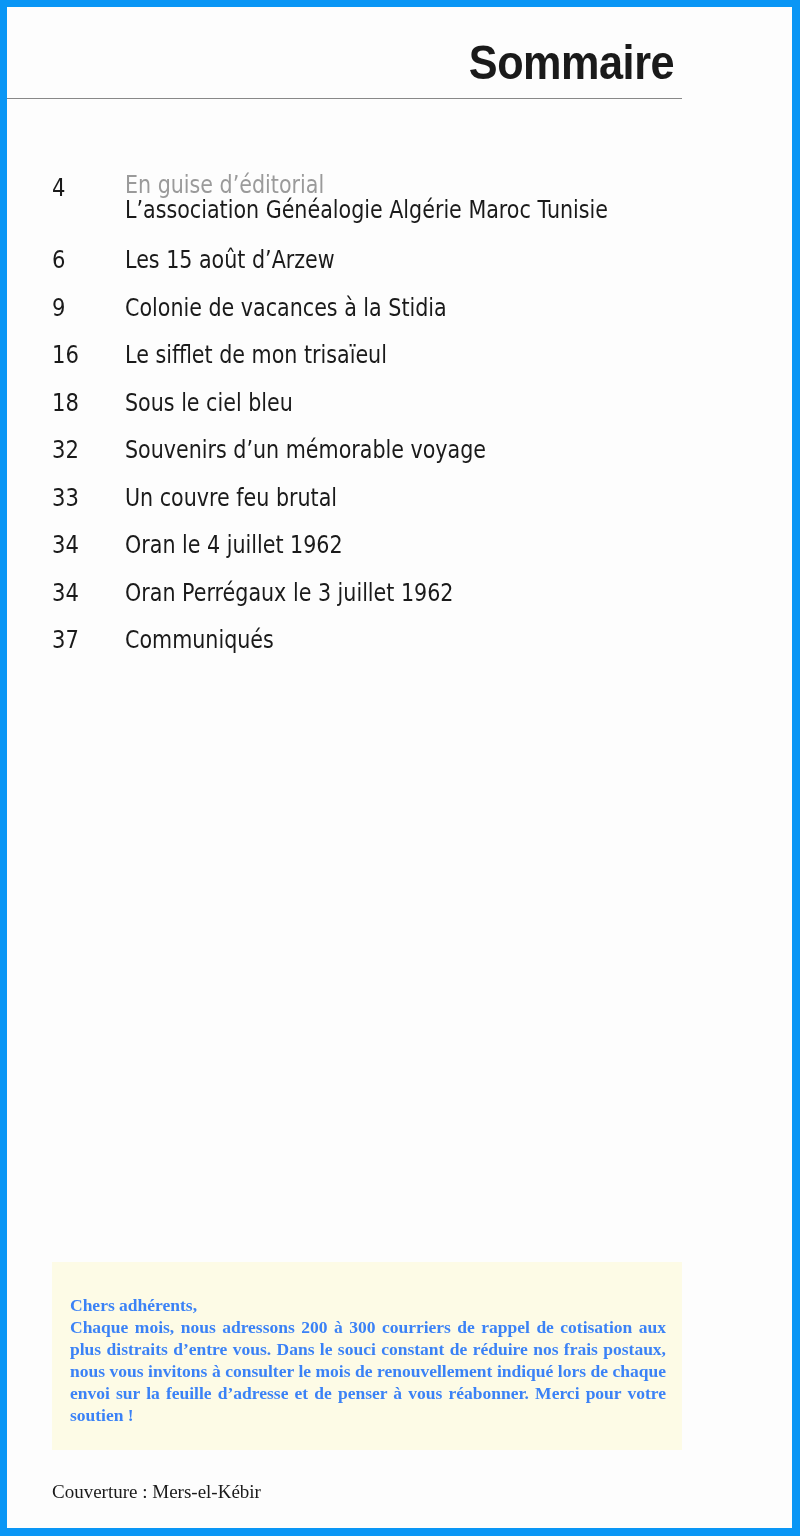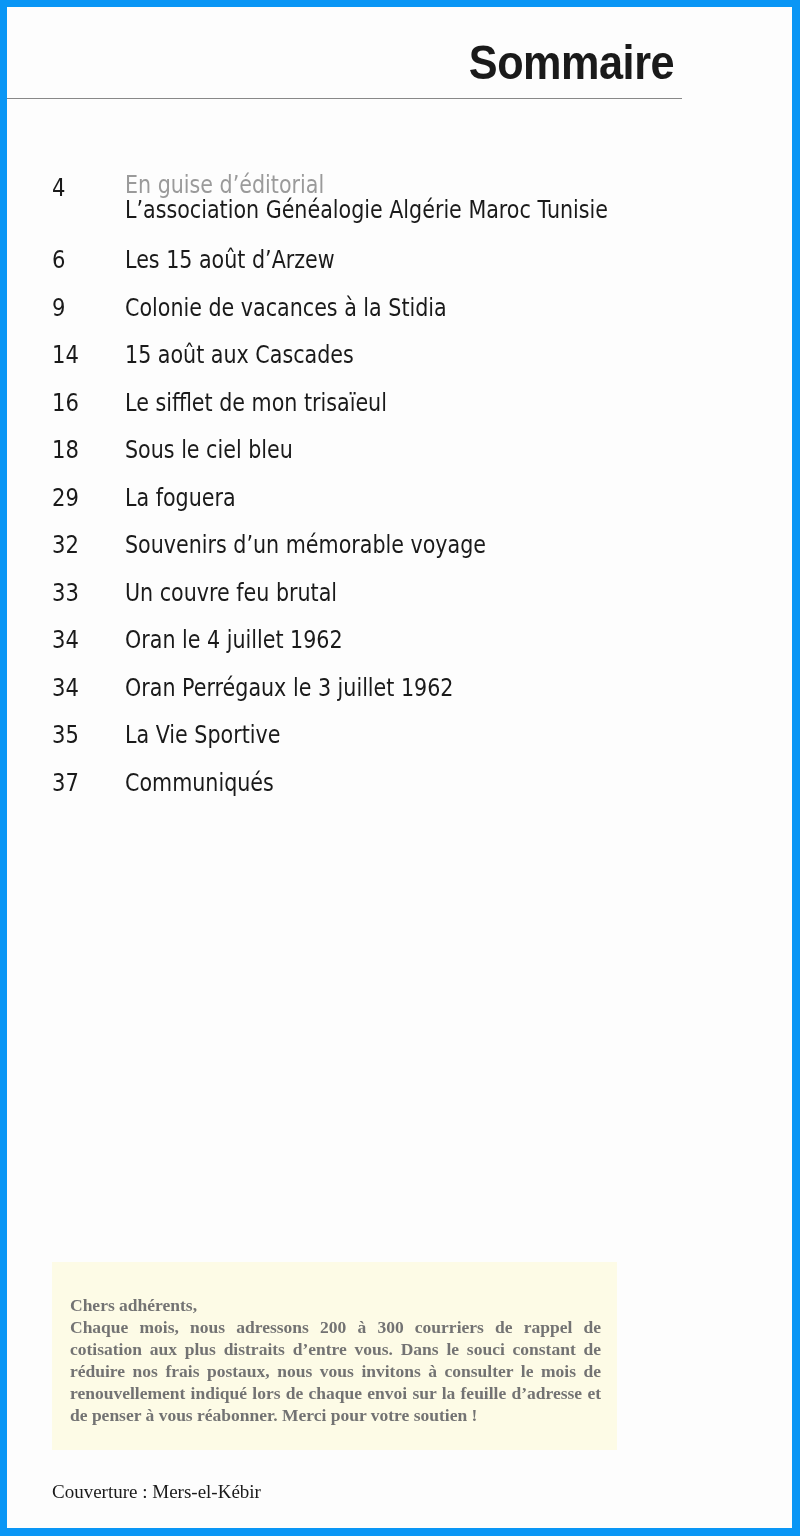--- a/index.html
+++ b/index.html
@@ -66,29 +66,29 @@
     }
     .toc-kicker {
       display: block;
       color: #9a9a9a;
       line-height: 24px;
     }
     .toc-title-main { display: block; line-height: 26px; }
     .note {
       position: absolute;
       left: 45px; top: 1255px;
-      width: 565px; height: 188px;
+      width: 630px; height: 188px;
       background: #fdfbe6;
       box-sizing: border-box;
       padding: 32px 16px 0 18px;
       font-family: "Liberation Serif", serif;
       font-weight: bold;
       font-size: 17.5px;
       line-height: 22px;
-      color: #737373;
+      color: #3b82f6;
     }
     .note p { margin: 0; text-align: justify; text-align-last: left; }
     .note .greeting { margin-bottom: 0; }
     .caption {
       position: absolute;
       left: 45px; top: 1474px;
       font-family: "Liberation Serif", serif;
       font-size: 19px;
       color: #1a1a1a;
       text-align: right;
@@ -111,56 +111,44 @@
     </li>
     <li class="toc-item">
         <span class="toc-page">6</span>
         <span class="toc-title">Les 15 août d’Arzew</span>
       </li>
     <li class="toc-item">
         <span class="toc-page">9</span>
         <span class="toc-title">Colonie de vacances à la Stidia</span>
       </li>
     <li class="toc-item">
-        <span class="toc-page">14</span>
-        <span class="toc-title">15 août aux Cascades</span>
-      </li>
-    <li class="toc-item">
         <span class="toc-page">16</span>
         <span class="toc-title">Le sifflet de mon trisaïeul</span>
       </li>
     <li class="toc-item">
         <span class="toc-page">18</span>
         <span class="toc-title">Sous le ciel bleu</span>
-      </li>
-    <li class="toc-item">
-        <span class="toc-page">29</span>
-        <span class="toc-title">La foguera</span>
       </li>
     <li class="toc-item">
         <span class="toc-page">32</span>
         <span class="toc-title">Souvenirs d’un mémorable voyage</span>
       </li>
     <li class="toc-item">
         <span class="toc-page">33</span>
         <span class="toc-title">Un couvre feu brutal</span>
       </li>
     <li class="toc-item">
         <span class="toc-page">34</span>
         <span class="toc-title">Oran le 4 juillet 1962</span>
       </li>
     <li class="toc-item">
         <span class="toc-page">34</span>
         <span class="toc-title">Oran Perrégaux le 3 juillet 1962</span>
       </li>
     <li class="toc-item">
-        <span class="toc-page">35</span>
-        <span class="toc-title">La Vie Sportive</span>
-      </li>
-    <li class="toc-item">
         <span class="toc-page">37</span>
         <span class="toc-title">Communiqués</span>
       </li>
   </ul>
 
   <div class="note">
     <p class="greeting">Chers adhérents,</p>
     <p>Chaque mois, nous adressons 200 à 300 courriers de rappel de cotisation aux plus distraits d’entre vous. Dans le souci constant de réduire nos frais postaux, nous vous invitons à consulter le mois de renouvellement indiqué lors de chaque envoi sur la feuille d’adresse et de penser à vous réabonner. Merci pour votre soutien !</p>
   </div>
 

